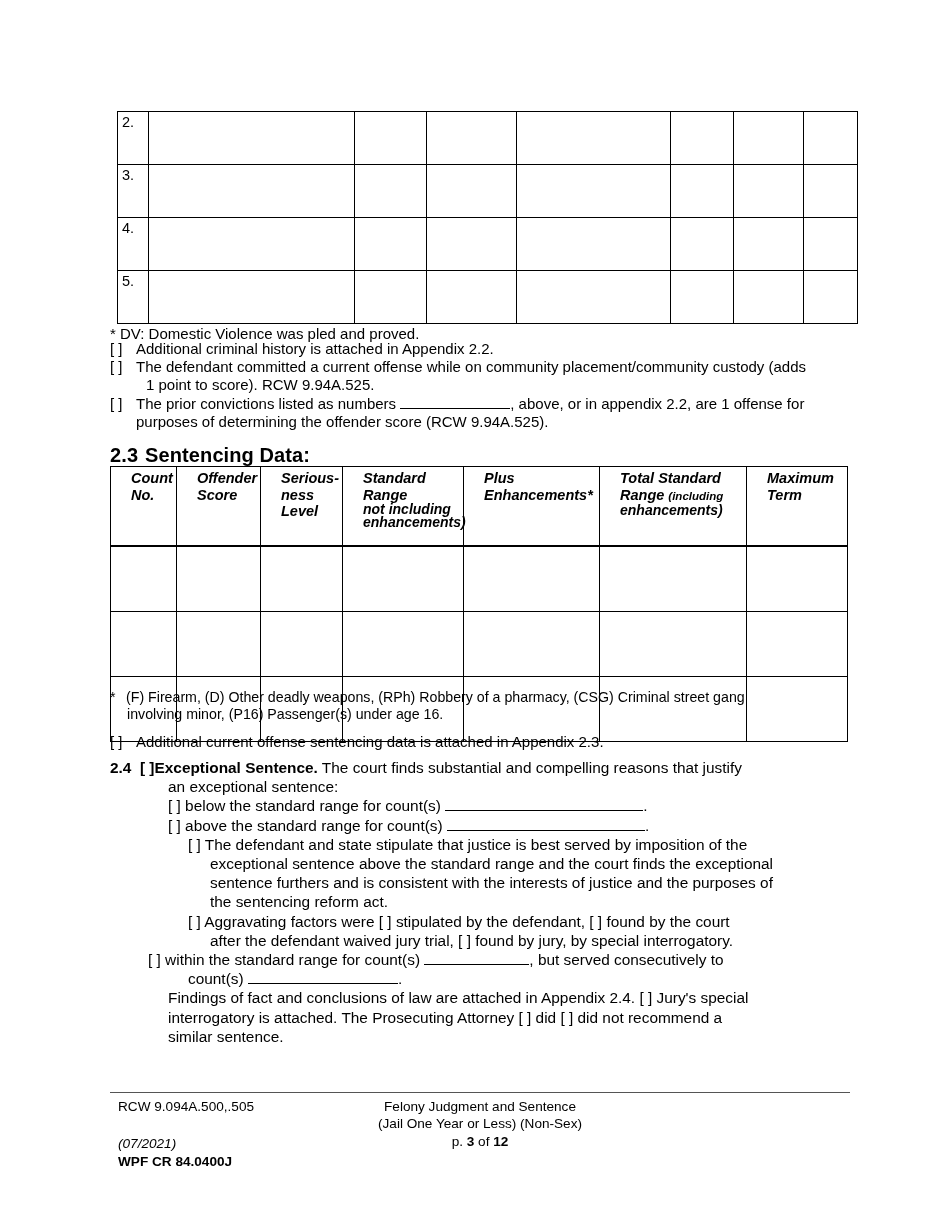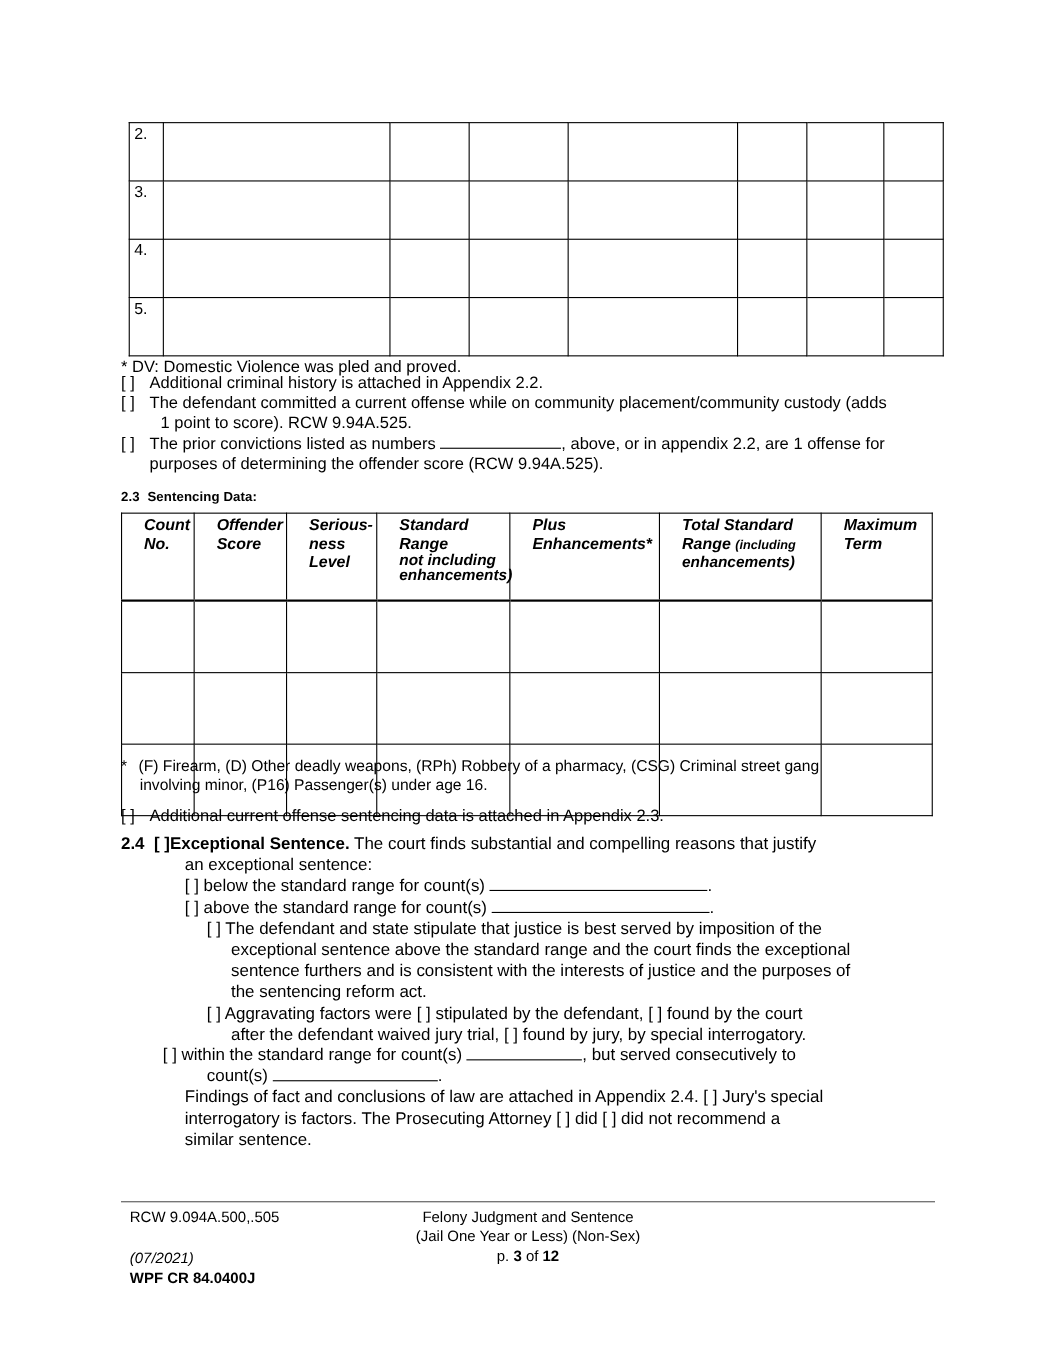--- a/index.html
+++ b/index.html
@@ -68,21 +68,21 @@
   .cb-cont {
     display: block;
     padding-left: 36px;
   }
 
   
   .sec23-head {
     position: absolute;
     left: 110px;
     top: 444px;
-    font-size: 12px;
+    font-size: 20px;
     font-weight: bold;
     letter-spacing: 0.1px;
   }
   .sec23-head .num { margin-right: 7px; }
 
   .sent-table {
     position: absolute;
     left: 110px;
     top: 466px;
     width: 737px;
@@ -373,21 +373,21 @@
     <span class="ind4">sentence furthers and is consistent with the interests of justice and the purposes of</span>
     <span class="ind4">the sentencing reform act.</span>
 
     <span class="ind3"><span>[  ]</span><span> Aggravating factors were </span><span>[  ]</span><span> stipulated by the defendant, </span><span>[  ]</span><span> found by the court</span></span>
     <span class="ind4"><span>after the defendant waived jury trial, </span><span>[  ]</span><span> found by jury, by special interrogatory.</span></span>
 
     <span class="ind5"><span>[  ]</span><span> within the standard range for count(s) </span><span class="blank-inline"></span><span>, but served consecutively to</span></span>
     <span class="ind6"><span>count(s) </span><span class="blank-md"></span><span>.</span></span>
 
     <span class="ind1"><span>Findings of fact and conclusions of law are attached in Appendix 2.4. </span><span>[  ]</span><span> Jury's special</span></span>
-    <span class="ind1"><span>interrogatory is factors. The Prosecuting Attorney </span><span>[  ]</span><span> did  </span><span>[  ]</span><span> did not recommend a</span></span>
+    <span class="ind1"><span>interrogatory is attached. The Prosecuting Attorney </span><span>[  ]</span><span> did  </span><span>[  ]</span><span> did not recommend a</span></span>
     <span class="ind1">similar sentence.</span>
   </div>
 
   <div class="footer-rule"></div>
   <div class="footer">
     <div class="left">
       <div>RCW 9.094A.500,.505</div>
       <div class="ital">(07/2021)</div>
       <div class="bold">WPF CR 84.0400J</div>
     </div>

